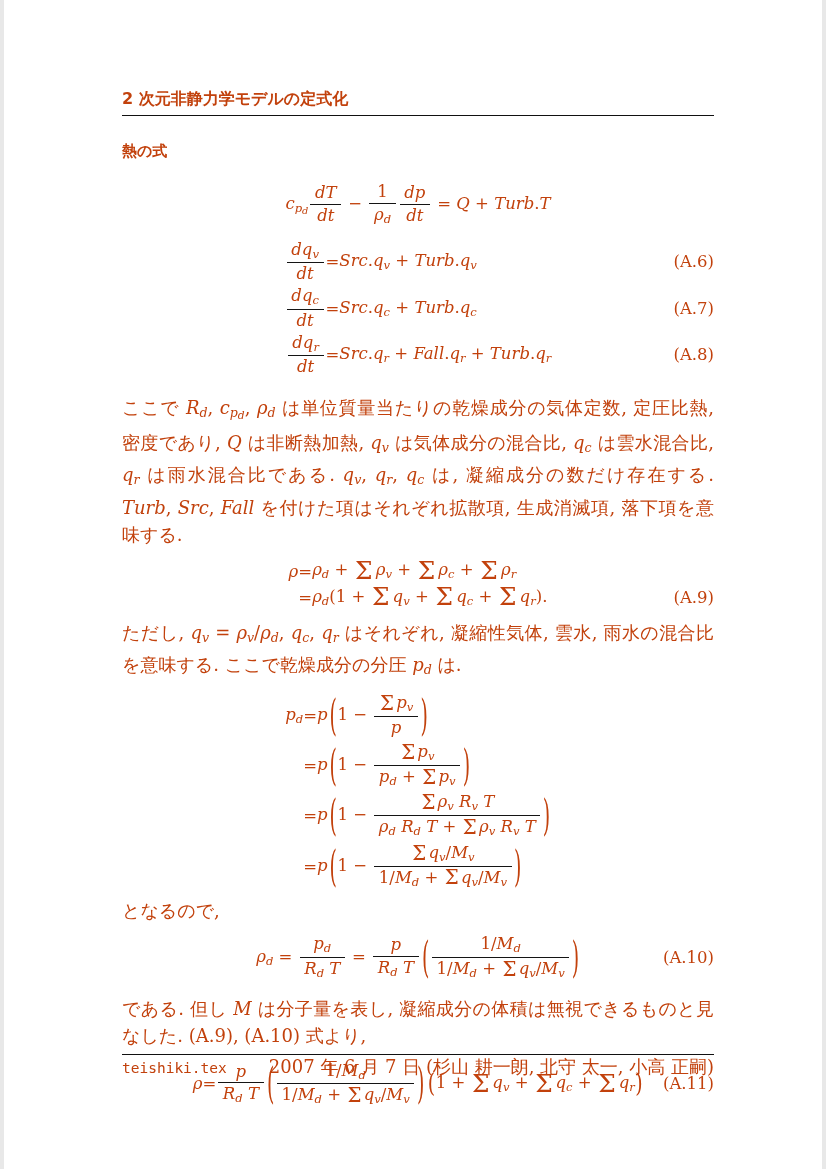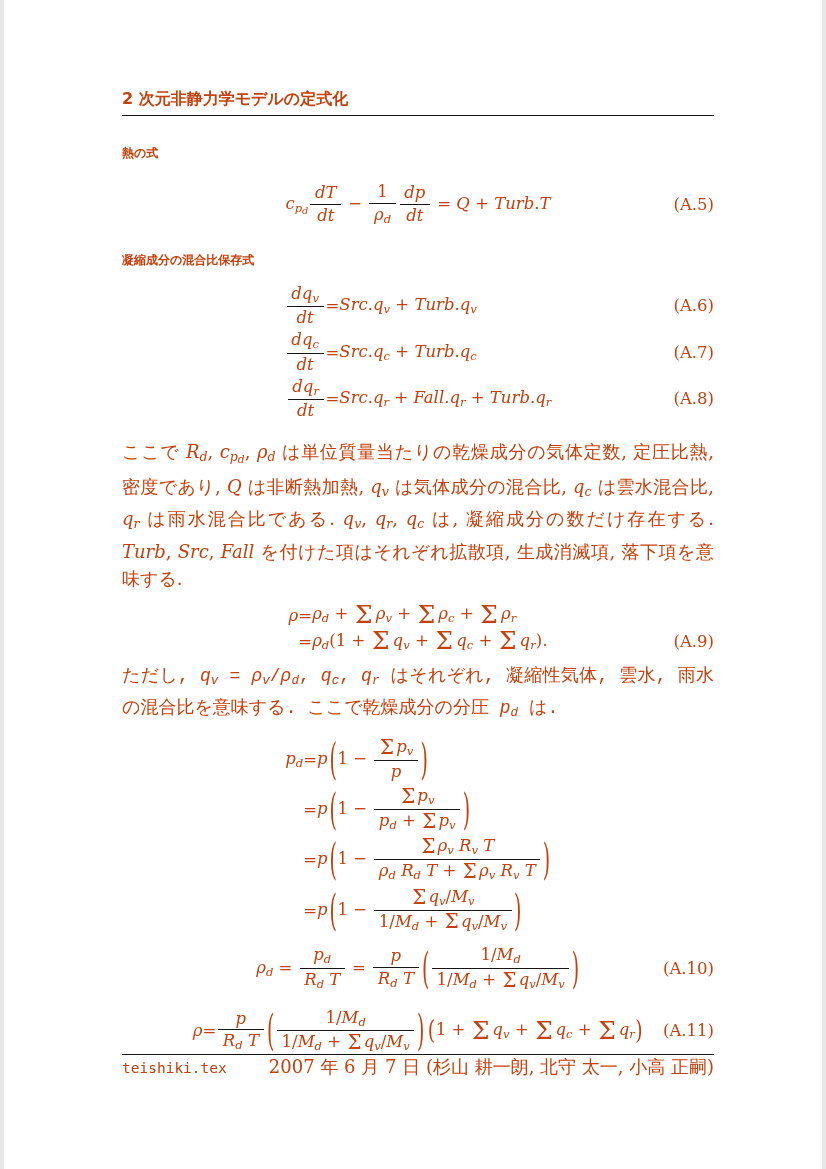--- a/index.html
+++ b/index.html
@@ -15,29 +15,29 @@
     display:flex;justify-content:space-between;align-items:baseline;
     margin-top:88px;padding-bottom:5px;border-bottom:1.5px solid #111;
     font-family:"DejaVu Sans",sans-serif;font-weight:bold;font-size:16px;line-height:22px;
   }
   .hdr-right{display:flex;align-items:baseline;}
   .hdr-appendix{margin-right:15px;}
   .hdr-title{margin-right:46px;}
   .hdr-page{font-family:"DejaVu Serif",serif;font-size:17px;}
 
   
-  .sec{font-family:Liberation Sans, sans-serif;font-weight:bold;font-size:12px;line-height:22px;}
+  .sec{font-family:Liberation Mono, monospace;font-weight:bold;font-size:15px;line-height:22px;}
   .sec-heat{margin:26px 0 14px;}
   .sec-mix{margin:18px 0 12px;}
 
   
   .para{font-size:18px;line-height:27px;text-align:justify;margin:0;}
   .p1{margin-top:16px;}
   .p2{margin-top:26px;}
-  .p3{margin-top:8px;font-family:Liberation Mono, monospace;}
+  .p3{margin-top:8px;}
   .ptonaru{margin-top:6px;}
   .p4{margin-top:10px;}
 
   
   .mi{font-style:italic;}
   .mo{font-style:normal;}
   .msub{font-size:0.70em;vertical-align:-0.25em;}
   .msub .msub{font-size:0.85em;vertical-align:-0.2em;}
   .mrow{white-space:nowrap;}
   .frac{display:inline-block;vertical-align:middle;text-align:center;margin:0 0.12em;}
@@ -85,25 +85,23 @@
     </div>
 
     <div class="sec sec-heat">熱の式</div>
 
     <div class="eqblock eq-a5">
         <div class="eqgrid">
           <div class="egsp"></div>
           <div class="cell eglhs"></div>
           <div class="cell egrel"></div>
           <div class="cell egrhs"><span class="mrow"><span class="mrow"><span class="mi">c</span><span class="msub"><span class="mrow"><span class="mi">p</span><span class="msub"><span class="mrow"><span class="mi">d</span></span></span></span></span></span><span class="frac"><span class="fnum"><span class="mrow"><span class="mi">dT</span></span></span><span class="fden"><span class="mrow"><span class="mi">dt</span></span></span></span><span class="mrow"><span class="mo"> − </span></span><span class="frac"><span class="fnum"><span class="mrow"><span class="mo">1</span></span></span><span class="fden"><span class="mrow"><span class="mi">ρ</span><span class="msub"><span class="mrow"><span class="mi">d</span></span></span></span></span></span><span class="frac"><span class="fnum"><span class="mrow"><span class="mi">dp</span></span></span><span class="fden"><span class="mrow"><span class="mi">dt</span></span></span></span><span class="mrow"><span class="mo"> = </span><span class="mi">Q</span><span class="mo"> + </span><span class="mi">Turb</span><span class="mo">.</span><span class="mi">T</span></span></span></div>
-          <div class="cell egnum">(A.5)</div>
         </div>
       </div>
 
-    <div class="sec sec-mix">凝縮成分の混合比保存式</div>
 
     <div class="eqblock eq-a678">
         <div class="eqgrid">
           <div class="egsp"></div>
           <div class="cell eglhs"><span class="frac"><span class="fnum"><span class="mrow"><span class="mi">dq</span><span class="msub"><span class="mrow"><span class="mi">v</span></span></span></span></span><span class="fden"><span class="mrow"><span class="mi">dt</span></span></span></span></div>
           <div class="cell egrel"><span class="mrow"><span class="mo">=</span></span></div>
           <div class="cell egrhs"><span class="mrow"><span class="mi">Src</span><span class="mo">.</span><span class="mi">q</span><span class="msub"><span class="mrow"><span class="mi">v</span></span></span><span class="mo"> + </span><span class="mi">Turb</span><span class="mo">.</span><span class="mi">q</span><span class="msub"><span class="mrow"><span class="mi">v</span></span></span></span></div>
           <div class="cell egnum">(A.6)</div>
           <div class="egsp"></div>
           <div class="cell eglhs"><span class="frac"><span class="fnum"><span class="mrow"><span class="mi">dq</span><span class="msub"><span class="mrow"><span class="mi">c</span></span></span></span></span><span class="fden"><span class="mrow"><span class="mi">dt</span></span></span></span></div>
@@ -156,31 +154,33 @@
           <div class="cell egrhs"><span class="mrow"><span class="mrow"><span class="mi">p</span></span><span class="msp" style="width: 0.08em;"></span><span class="mrow"><span class="bp" style="transform: scaleY(2.3);">(</span><span class="mrow"><span class="mrow"><span class="mo">1 − </span></span><span class="frac"><span class="fnum"><span class="mrow"><span class="sum">Σ</span><span class="msp" style="width: 0.06em;"></span><span class="mrow"><span class="mi">ρ</span><span class="msub"><span class="mrow"><span class="mi">v</span></span></span><span class="mo"> </span><span class="mi">R</span><span class="msub"><span class="mrow"><span class="mi">v</span></span></span><span class="mo"> </span><span class="mi">T</span></span></span></span><span class="fden"><span class="mrow"><span class="mrow"><span class="mi">ρ</span><span class="msub"><span class="mrow"><span class="mi">d</span></span></span><span class="mo"> </span><span class="mi">R</span><span class="msub"><span class="mrow"><span class="mi">d</span></span></span><span class="mo"> </span><span class="mi">T</span><span class="mo"> + </span></span><span class="sum">Σ</span><span class="msp" style="width: 0.06em;"></span><span class="mrow"><span class="mi">ρ</span><span class="msub"><span class="mrow"><span class="mi">v</span></span></span><span class="mo"> </span><span class="mi">R</span><span class="msub"><span class="mrow"><span class="mi">v</span></span></span><span class="mo"> </span><span class="mi">T</span></span></span></span></span></span><span class="bp" style="transform: scaleY(2.3);">)</span></span></span></div>
           <div class="cell egnum"></div>
           <div class="egsp"></div>
           <div class="cell eglhs"></div>
           <div class="cell egrel"><span class="mrow"><span class="mo">=</span></span></div>
           <div class="cell egrhs"><span class="mrow"><span class="mrow"><span class="mi">p</span></span><span class="msp" style="width: 0.08em;"></span><span class="mrow"><span class="bp" style="transform: scaleY(2.3);">(</span><span class="mrow"><span class="mrow"><span class="mo">1 − </span></span><span class="frac"><span class="fnum"><span class="mrow"><span class="sum">Σ</span><span class="msp" style="width: 0.06em;"></span><span class="mrow"><span class="mi">q</span><span class="msub"><span class="mrow"><span class="mi">v</span></span></span><span class="mo">/</span><span class="mi">M</span><span class="msub"><span class="mrow"><span class="mi">v</span></span></span></span></span></span><span class="fden"><span class="mrow"><span class="mrow"><span class="mo">1/</span><span class="mi">M</span><span class="msub"><span class="mrow"><span class="mi">d</span></span></span><span class="mo"> + </span></span><span class="sum">Σ</span><span class="msp" style="width: 0.06em;"></span><span class="mrow"><span class="mi">q</span><span class="msub"><span class="mrow"><span class="mi">v</span></span></span><span class="mo">/</span><span class="mi">M</span><span class="msub"><span class="mrow"><span class="mi">v</span></span></span></span></span></span></span></span><span class="bp" style="transform: scaleY(2.3);">)</span></span></span></div>
           <div class="cell egnum"></div>
         </div>
       </div>
 
+    <p class="para ptonaru"><span class="jp">となるので,</span></p>
 
     <div class="eqblock eq-a10">
         <div class="eqgrid">
           <div class="egsp"></div>
           <div class="cell eglhs"></div>
           <div class="cell egrel"></div>
           <div class="cell egrhs"><span class="mrow"><span class="mrow"><span class="mi">ρ</span><span class="msub"><span class="mrow"><span class="mi">d</span></span></span><span class="mo"> = </span></span><span class="frac"><span class="fnum"><span class="mrow"><span class="mi">p</span><span class="msub"><span class="mrow"><span class="mi">d</span></span></span></span></span><span class="fden"><span class="mrow"><span class="mi">R</span><span class="msub"><span class="mrow"><span class="mi">d</span></span></span><span class="mo"> </span><span class="mi">T</span></span></span></span><span class="mrow"><span class="mo"> = </span></span><span class="frac"><span class="fnum"><span class="mrow"><span class="mi">p</span></span></span><span class="fden"><span class="mrow"><span class="mi">R</span><span class="msub"><span class="mrow"><span class="mi">d</span></span></span><span class="mo"> </span><span class="mi">T</span></span></span></span><span class="msp" style="width: 0.06em;"></span><span class="mrow"><span class="bp" style="transform: scaleY(2.3);">(</span><span class="frac"><span class="fnum"><span class="mrow"><span class="mo">1/</span><span class="mi">M</span><span class="msub"><span class="mrow"><span class="mi">d</span></span></span></span></span><span class="fden"><span class="mrow"><span class="mrow"><span class="mo">1/</span><span class="mi">M</span><span class="msub"><span class="mrow"><span class="mi">d</span></span></span><span class="mo"> + </span></span><span class="sum">Σ</span><span class="msp" style="width: 0.06em;"></span><span class="mrow"><span class="mi">q</span><span class="msub"><span class="mrow"><span class="mi">v</span></span></span><span class="mo">/</span><span class="mi">M</span><span class="msub"><span class="mrow"><span class="mi">v</span></span></span></span></span></span></span><span class="bp" style="transform: scaleY(2.3);">)</span></span></span></div>
           <div class="cell egnum">(A.10)</div>
         </div>
       </div>
 
+    <p class="para p4"><span class="jp">である. 但し </span><span class="mrow"><span class="mi">M</span></span><span class="jp"> は分子量を表し, 凝縮成分の体積は無視できるものと見なした. (A.9), (A.10) 式より,</span></p>
 
     <div class="eqblock eq-a11">
         <div class="eqgrid">
           <div class="egsp"></div>
           <div class="cell eglhs"><span class="mrow"><span class="mi">ρ</span></span></div>
           <div class="cell egrel"><span class="mrow"><span class="mo">=</span></span></div>
           <div class="cell egrhs"><span class="mrow"><span class="frac"><span class="fnum"><span class="mrow"><span class="mi">p</span></span></span><span class="fden"><span class="mrow"><span class="mi">R</span><span class="msub"><span class="mrow"><span class="mi">d</span></span></span><span class="mo"> </span><span class="mi">T</span></span></span></span><span class="msp" style="width: 0.06em;"></span><span class="mrow"><span class="bp" style="transform: scaleY(2.3);">(</span><span class="frac"><span class="fnum"><span class="mrow"><span class="mo">1/</span><span class="mi">M</span><span class="msub"><span class="mrow"><span class="mi">d</span></span></span></span></span><span class="fden"><span class="mrow"><span class="mrow"><span class="mo">1/</span><span class="mi">M</span><span class="msub"><span class="mrow"><span class="mi">d</span></span></span><span class="mo"> + </span></span><span class="sum">Σ</span><span class="msp" style="width: 0.06em;"></span><span class="mrow"><span class="mi">q</span><span class="msub"><span class="mrow"><span class="mi">v</span></span></span><span class="mo">/</span><span class="mi">M</span><span class="msub"><span class="mrow"><span class="mi">v</span></span></span></span></span></span></span><span class="bp" style="transform: scaleY(2.3);">)</span></span><span class="msp" style="width: 0.14em;"></span><span class="mrow"><span class="bp" style="transform: scaleY(1.35);">(</span><span class="mrow"><span class="mrow"><span class="mo">1 + </span></span><span class="sum">Σ</span><span class="msp" style="width: 0.08em;"></span><span class="mrow"><span class="mi">q</span><span class="msub"><span class="mrow"><span class="mi">v</span></span></span><span class="mo"> + </span></span><span class="sum">Σ</span><span class="msp" style="width: 0.08em;"></span><span class="mrow"><span class="mi">q</span><span class="msub"><span class="mrow"><span class="mi">c</span></span></span><span class="mo"> + </span></span><span class="sum">Σ</span><span class="msp" style="width: 0.08em;"></span><span class="mrow"><span class="mi">q</span><span class="msub"><span class="mrow"><span class="mi">r</span></span></span></span></span><span class="bp" style="transform: scaleY(1.35);">)</span></span></span></div>
           <div class="cell egnum">(A.11)</div>
         </div>
       </div>

